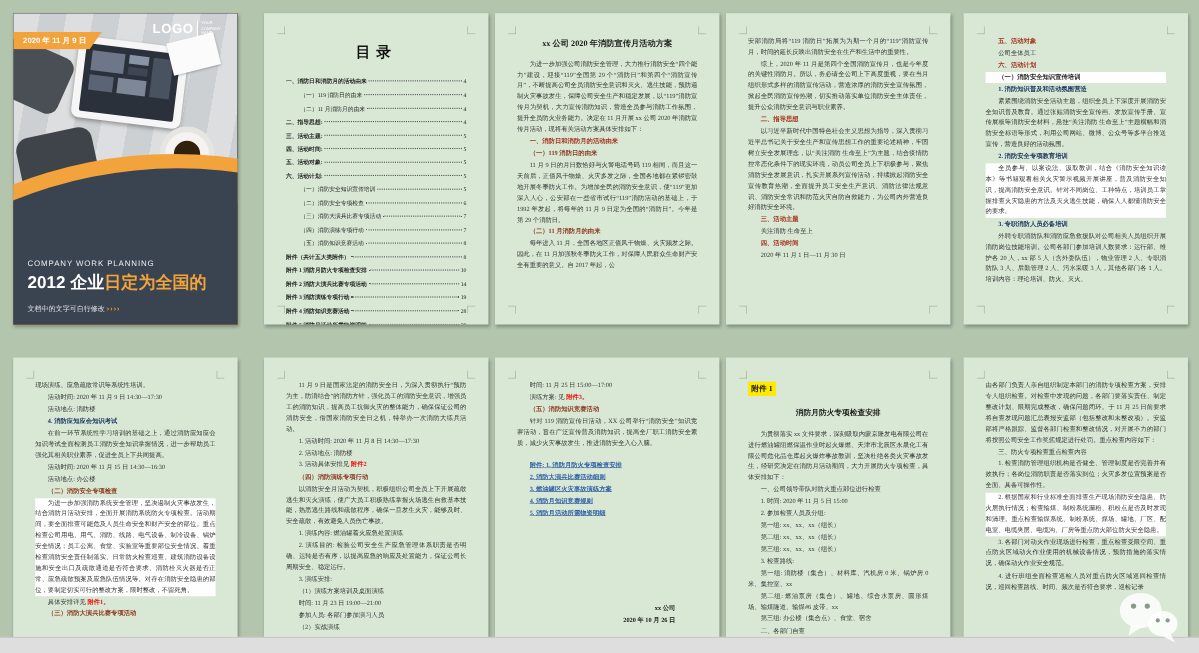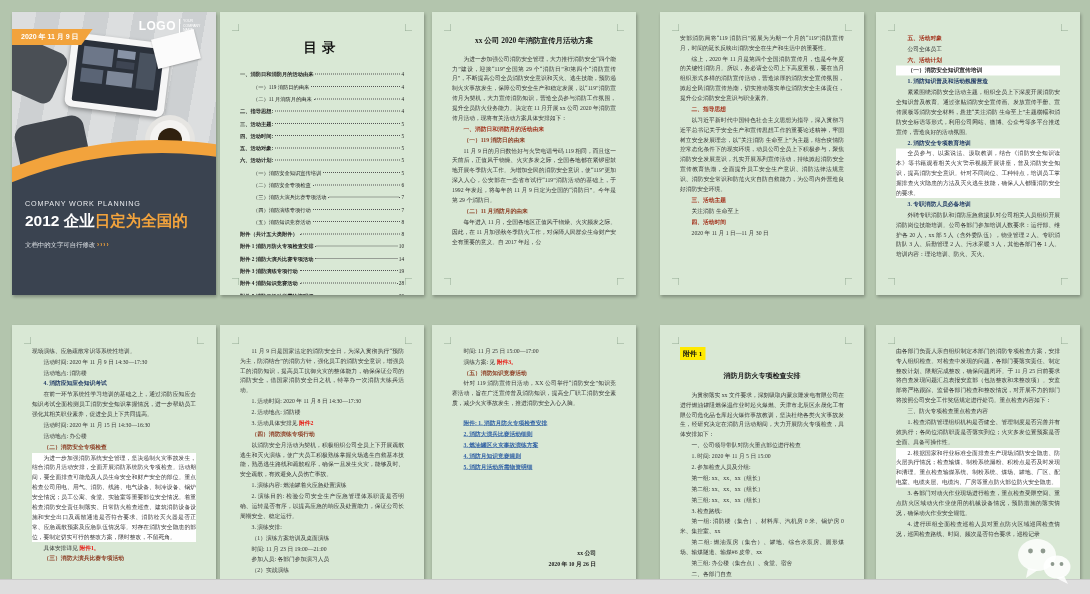--- a/index.html
+++ b/index.html
@@ -1,21 +1,21 @@
 <!DOCTYPE html>
 <html><head>
 <meta charset="utf-8">
 <style>
   html,body{margin:0;padding:0;background:#8fa28c;}
   .canvas{position:relative;width:1090px;height:594px;background:#b3c5ad;overflow:hidden;
           font-family:"Liberation Sans",sans-serif;}
   
   .page{position:absolute;width:204px;height:283px;background:#d9e8d5;
         box-shadow:1px 2px 3px rgba(0,0,0,.28);overflow:hidden;}
-  .c1{left:12px}.c2{left:220px}.c3{left:432px}.c4{left:660px}.c5{left:876px}
+  .c1{left:12px}.c2{left:240px}.c3{left:450px}.c4{left:660px}.c5{left:876px}
   .r1{top:12px}.r2{top:325px}
   .pg-inner{position:absolute;left:0;top:0;width:408px;height:566px;
             transform:scale(.5);transform-origin:0 0;box-sizing:border-box;
             padding:42px 40px 30px 40px;font-size:11.5px;line-height:1.72;color:#333;
             font-family:"Liberation Serif",serif;}
   .pg-inner::before{content:"";position:absolute;left:24px;top:24px;width:13px;height:13px;
             border-right:1px solid #90a890;border-bottom:1px solid #90a890;}
   .pg-inner::after{content:"";position:absolute;right:24px;top:24px;width:13px;height:13px;
             border-left:1px solid #90a890;border-bottom:1px solid #90a890;}
   .marks::before{content:"";position:absolute;left:24px;bottom:20px;width:13px;height:13px;
@@ -69,21 +69,21 @@
   .arc-orange{position:absolute;left:-254px;top:128px;width:800px;height:800px;border-radius:50%;
        background:#f2a33c;}
   .arc-dark{position:absolute;left:-250px;top:141px;width:800px;height:800px;border-radius:50%;
        background:#3a4350;}
   .date-badge{position:absolute;left:0;top:17px;background:#f2a33c;color:#fff;font-weight:bold;
        font-size:7px;padding:3px 14px 3px 9px;clip-path:polygon(0 0,100% 0,86% 100%,0 100%);}
   .logo-wrap{position:absolute;right:7px;top:7px;display:flex;align-items:center;gap:3px;color:#fff;}
   .logo-main{font-size:12px;font-weight:900;letter-spacing:.5px;}
   .logo-sub{font-size:3.5px;line-height:1.25;border-left:1px solid #fff;padding-left:3px;width:26px;}
   .cover-text{position:absolute;left:13px;right:6px;top:187px;color:#fff;}
-  .kicker{font-size:7.2px;letter-spacing:.8px;color:#e9ebee;}
+  .kicker{font-size:7.2px;letter-spacing:.8px;color:#e9ebee;margin-top:36px;}
   .cover-title{font-size:15.5px;font-weight:800;margin-top:3px;white-space:nowrap;}
   .cover-title .t-orange{color:#f2a33c;}
   .cover-sub{font-size:6.4px;color:#dde1e5;margin-top:9px;}
   .cover-sub .arrows{color:#f2a33c;font-weight:bold;letter-spacing:1px;}
   
   .bottom-bar{position:absolute;left:0;right:0;bottom:0;height:14px;background:#dedede;
        border-top:1px solid #c9c9c9;}
   .watermark{position:absolute;right:18px;bottom:8px;display:flex;align-items:center;z-index:5;}
   .wm-text{font-size:38px;font-weight:700;letter-spacing:3px;color:rgba(255,255,255,.55);
        -webkit-text-stroke:1.5px rgba(105,115,105,.5);

